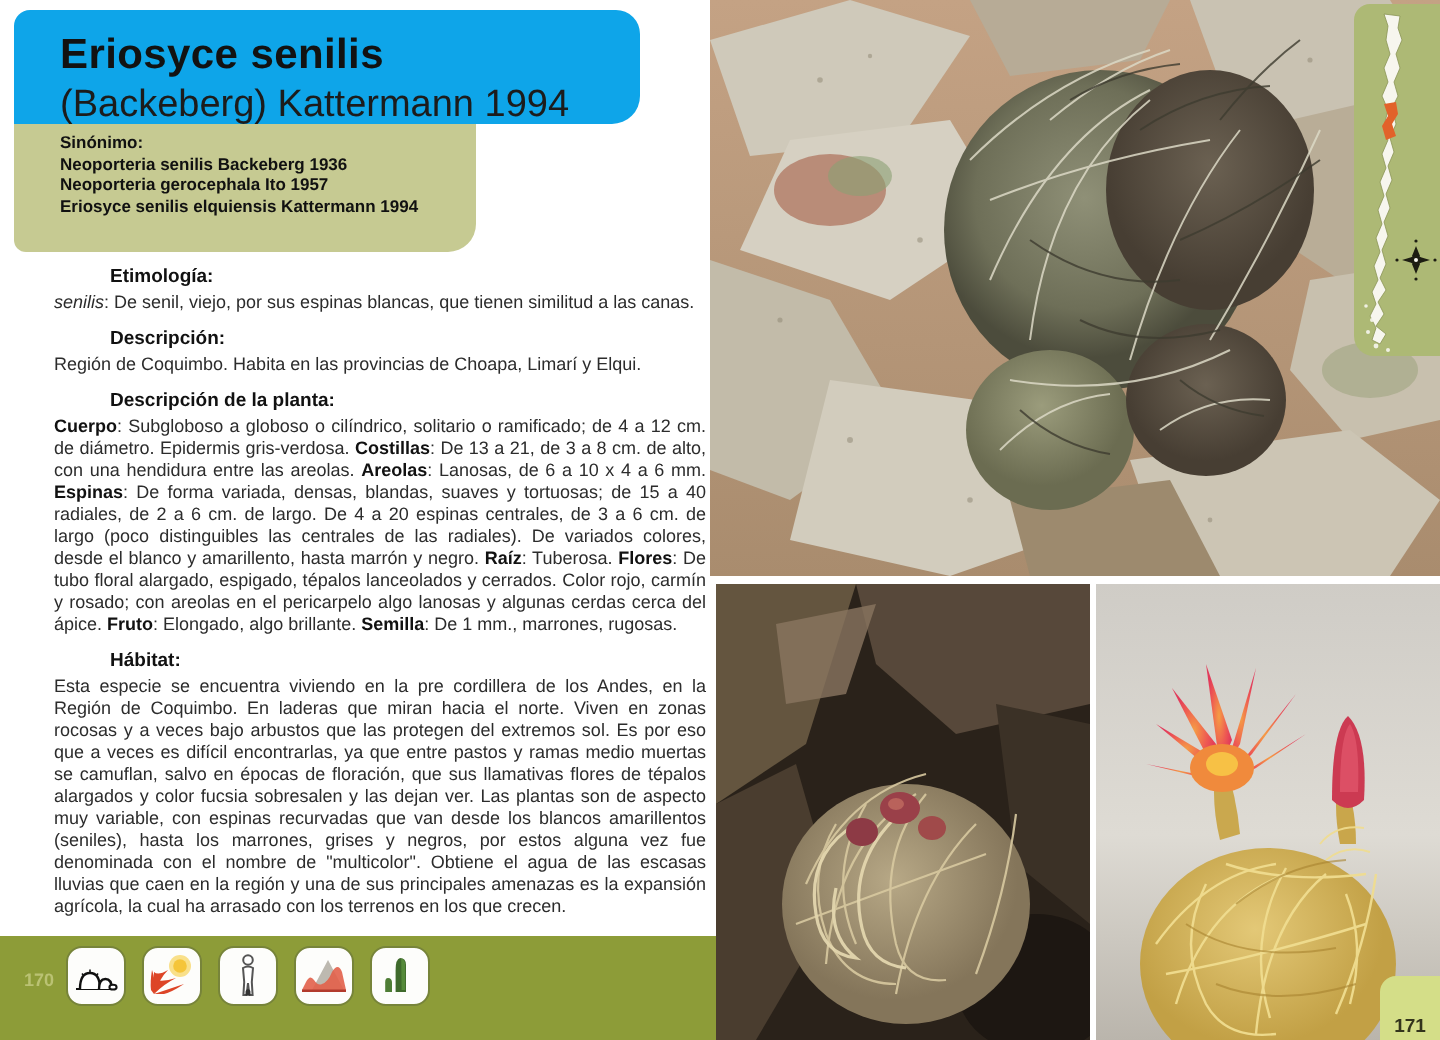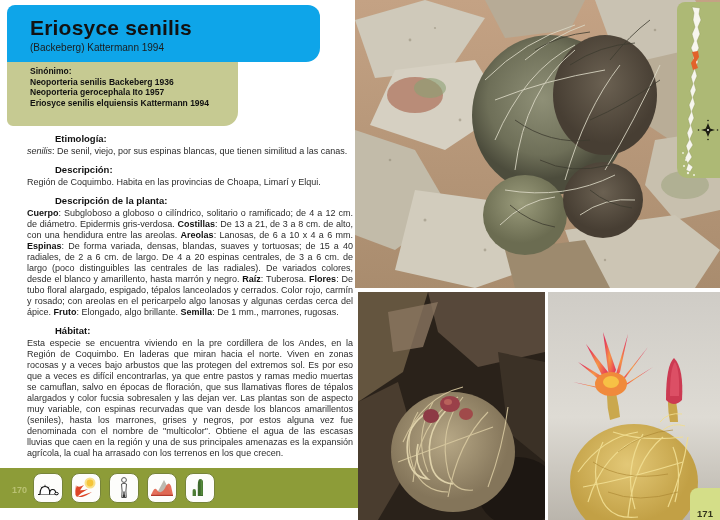--- a/index.html
+++ b/index.html
@@ -4,21 +4,21 @@
 <style>
   * { margin:0; padding:0; box-sizing:border-box; }
   html,body { width:720px; height:520px; }
   body { font-family:"Liberation Sans", sans-serif; background:#ffffff; }
   .page { position:relative; width:720px; height:520px; background:#fff; overflow:hidden; }
 
   
   .title-block { position:absolute; left:7px; top:5px; width:313px; height:57px;
                  background:#0ea5e9; border-radius:8px 12px 14px 0; padding:11px 0 0 23px; }
   .title-block h1 { font-size:21px; font-weight:bold; color:#121212; letter-spacing:.2px; }
-  .title-block h2 { font-size:10px; font-weight:normal; color:#1c1c1c; margin-top:2px; }
+  .title-block h2 { font-size:19px; font-weight:normal; color:#1c1c1c; margin-top:2px; }
   .syn-block { position:absolute; left:7px; top:62px; width:231px; height:64px;
                background:#c6ca92; border-radius:0 0 14px 6px; padding:4px 0 0 23px; }
   .syn-label { font-size:8.5px; font-weight:bold; color:#111; margin-bottom:1px; }
   .syn-item { font-size:8.5px; font-weight:bold; color:#111; line-height:10.4px; }
 
   
   .text-col { position:absolute; left:27px; top:133px; width:326px; color:#222; }
   .sec { margin-bottom:7px; }
   .sec-h { font-size:9.5px; font-weight:bold; color:#111; margin-bottom:2px;padding-left:28px; }
   .sec-p { font-size:9px; line-height:11px; color:#2c2c2c; text-align:justify; }
@@ -31,21 +31,21 @@
   .photo-bl  { left:358px; top:292px; width:187px; height:228px; }
   .photo-br  { left:548px; top:292px; width:172px; height:228px; }
   .photo svg { display:block; width:100%; height:100%; }
 
   
   .map-box { position:absolute; left:677px; top:2px; width:43px; height:176px;
              background:#adb975; border-radius:8px 0 0 10px; }
   .map-box svg { display:block; width:100%; height:100%; }
 
   
-  .footer-bar { position:absolute; left:0; top:468px; width:358px; height:40px; background:#8d9c38; }
+  .footer-bar { position:absolute; left:0; top:468px; width:358px; height:52px; background:#8d9c38; }
   .page-num-left { position:absolute; left:12px; top:17px; font-size:9px; font-weight:bold; color:#bac273; }
   .icon-row { position:absolute; left:33px; top:5px; display:flex; gap:8px; }
   .icon-tile { width:30px; height:30px; background:#fdfdfb; border:1px solid #77843a;
                border-radius:8px; display:flex; align-items:center; justify-content:center; }
   .icon-tile svg { width:24px; height:24px; }
 
   
   .tab-171 { position:absolute; left:690px; top:488px; width:30px; height:32px;
              background:#d4de88; border-radius:8px 0 0 0; display:flex; justify-content:center; }
   .tab-171 span { font-size:9.5px; font-weight:bold; color:#33341c; margin-top:20px; }

